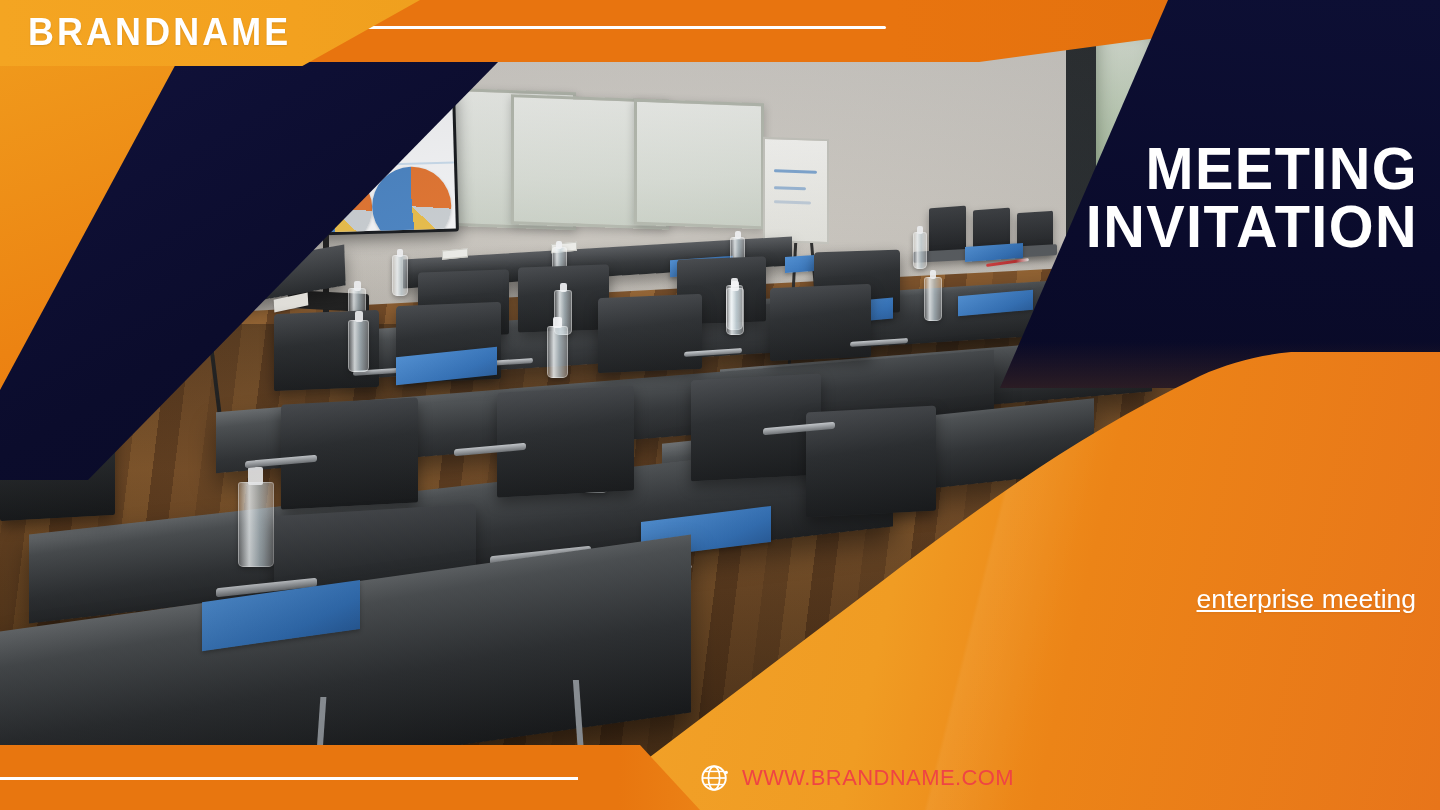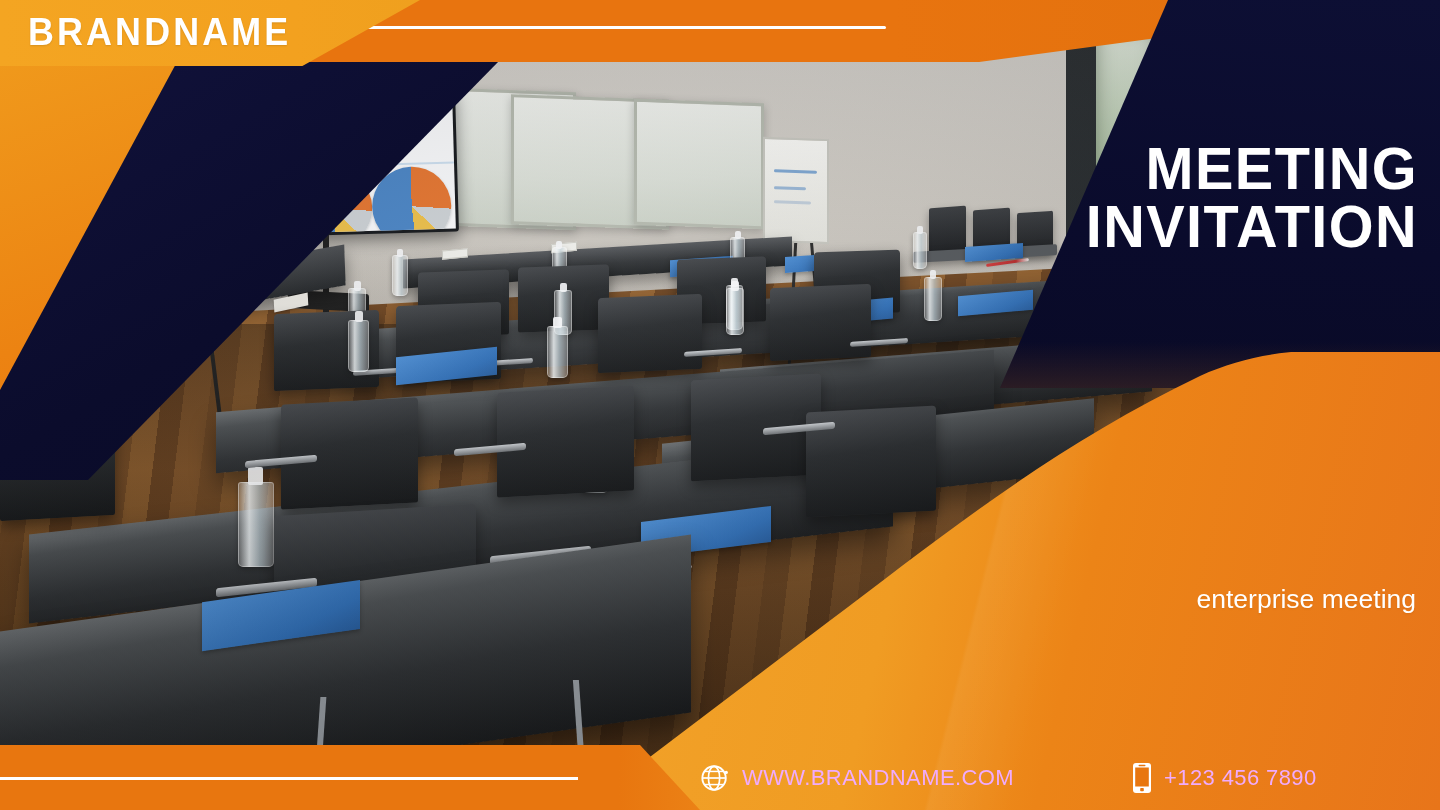--- a/index.html
+++ b/index.html
@@ -294,35 +294,35 @@
     text-shadow:0 1px 2px rgba(140,70,10,.22);
   }
   .headline .hl2{ display:block; }
   .subtitle{
     position:absolute; right:24px; top:583px; width:610px;
     text-align:right; color:#fff;
     font-size:26.5px; line-height:1.26; font-weight:400;
     font-family:"Liberation Sans Narrow","Liberation Sans", sans-serif;
     text-shadow:0 1px 2px rgba(140,70,10,.18);
   }
-  .subtitle .sl2{ display:block; }
+  .subtitle .sl2{ display:block;text-decoration:underline; }
 
   .footer-bar{
     position:absolute; left:0; bottom:0; width:100%; height:65px;
     background:linear-gradient(90deg,#e8760f 0%,#e8760f 43%,#ec8417 50%,#ee8f1c 100%);
     clip-path:polygon(0 0, 640px 0, 700px 100%, 0 100%);
   }
   .footer-line{
     position:absolute; left:0; bottom:30px; width:578px; height:3px; background:#fff;
   }
   .contacts{
     position:absolute; left:690px; bottom:0; right:0; height:65px;
     display:flex; align-items:center; gap:118px; padding-left:10px;
   }
-  .contact{ display:flex; align-items:center; gap:12px; color:#f0abfc; }
+  .contact{ display:flex; align-items:center; gap:12px; color:#ef4444; }
   .contact .txt{
     font-size:22px; letter-spacing:.4px; font-weight:400;
     font-family:"Liberation Sans Narrow","Liberation Sans", sans-serif;
   }
   .globe{ width:30px; height:30px; display:block; }
   .phone{ width:20px; height:32px; display:block; }
 </style>
 </head>
 <body>
 
@@ -538,24 +538,15 @@
       <svg class="globe" viewBox="0 0 32 32">
         <circle cx="15" cy="16" r="12.5" fill="none" stroke="#fff" stroke-width="2"></circle>
         <ellipse cx="15" cy="16" rx="6" ry="12.5" fill="none" stroke="#fff" stroke-width="1.8"></ellipse>
         <line x1="2.5" y1="16" x2="27.5" y2="16" stroke="#fff" stroke-width="1.8"></line>
         <line x1="5" y1="9" x2="25" y2="9" stroke="#fff" stroke-width="1.6"></line>
         <line x1="5" y1="23" x2="25" y2="23" stroke="#fff" stroke-width="1.6"></line>
         <circle cx="28" cy="10" r="1.8" fill="#fff"></circle>
       </svg>
       <span class="txt">WWW.BRANDNAME.COM</span>
     </div>
-    <div class="contact">
-      <svg class="phone" viewBox="0 0 20 32">
-        <rect x="1" y="1" width="18" height="30" rx="3" fill="#fff"></rect>
-        <rect x="3.2" y="5.5" width="13.6" height="19" fill="#e8760f"></rect>
-        <rect x="6.5" y="2.7" width="7" height="1.6" rx="0.8" fill="#e8760f"></rect>
-        <rect x="8.2" y="26" width="3.6" height="3.2" rx="0.8" fill="#e8760f"></rect>
-      </svg>
-      <span class="txt">+123 456 7890</span>
-    </div>
   </div>
 
 </div>
 
 </body></html>

